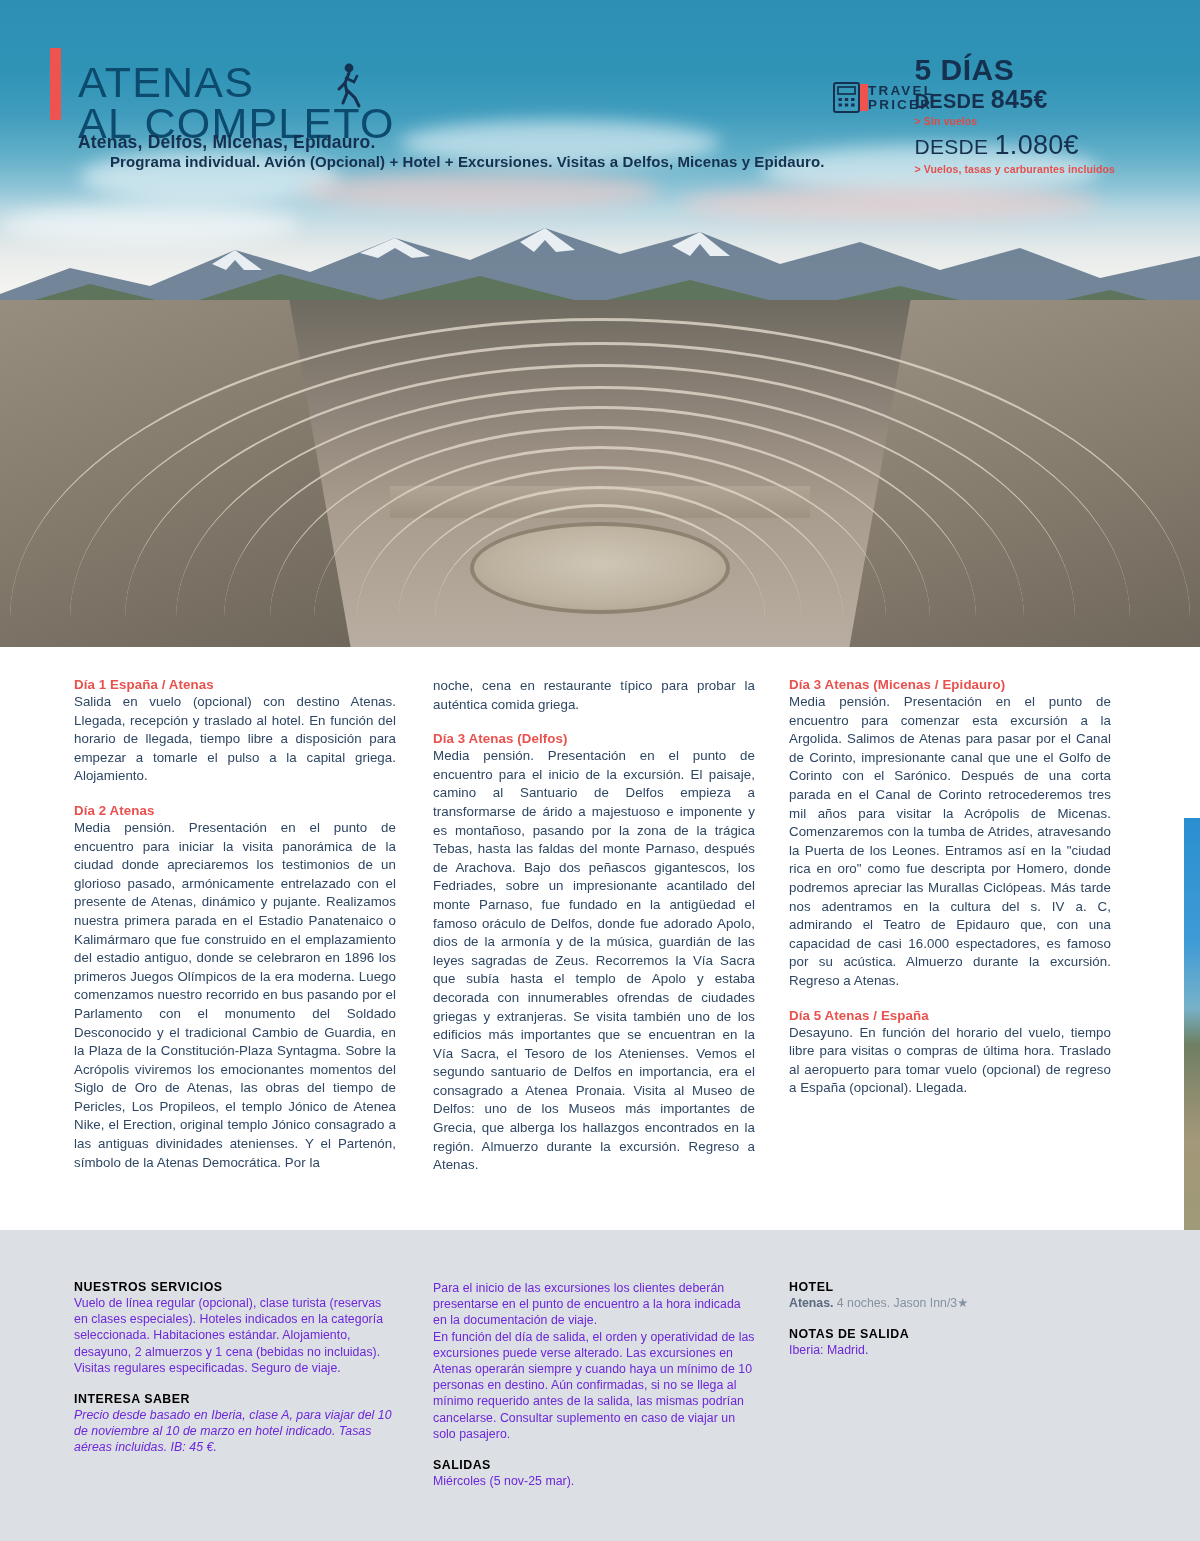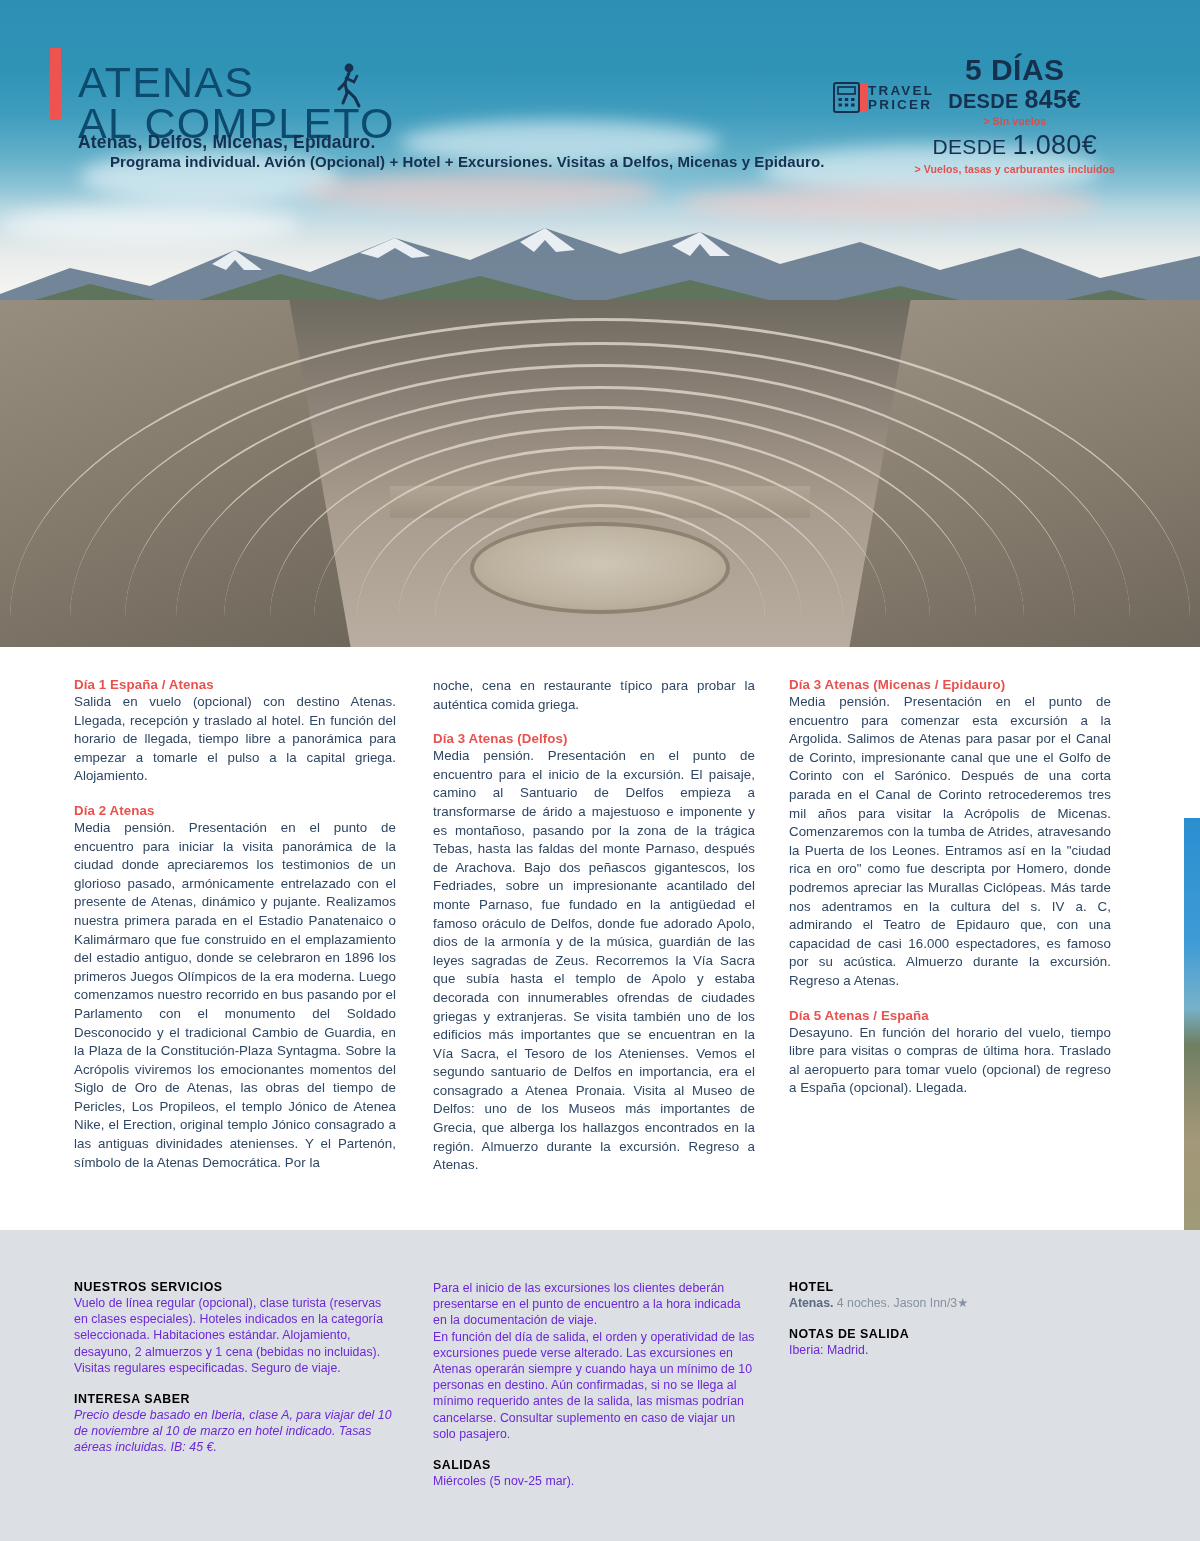--- a/index.html
+++ b/index.html
@@ -182,21 +182,21 @@
     color:#15314f;
     font-size: 13.5px;
     font-weight: bold;
     letter-spacing: 2.2px;
     line-height: 14px;
   }
 
   .price-block {
     position: absolute;
     right: 85px; top: 54px;
-    text-align: center;
+    text-align: left;
     color:#15314f;
   }
   .days {
     font-size: 30px; font-weight: bold; letter-spacing:.5px; line-height:32px;
   }
   .desde1 { font-size: 20px; font-weight: bold; letter-spacing:.3px; line-height: 26px; }
   .desde1 .amt { font-size: 25px; }
   .note-red {
     color:#e8443f; font-size:10.5px; font-weight:bold; line-height:14px;
     letter-spacing:.1px; opacity:.92;
@@ -382,21 +382,21 @@
         <span class="amt">1.080€</span>
       </div>
       <div class="note-red">&gt; Vuelos, tasas y carburantes incluidos</div>
     </div>
   </div>
 
   <div class="itin">
 
     <div class="col c1">
       <div class="day-h">Día 1 España / Atenas</div>
-      <div class="day-p">Salida en vuelo (opcional) con destino Atenas. Llegada, recepción y traslado al hotel. En función del horario de llegada, tiempo libre a panorámica para empezar a tomarle el pulso a la capital griega. Alojamiento.</div>
+      <div class="day-p">Salida en vuelo (opcional) con destino Atenas. Llegada, recepción y traslado al hotel. En función del horario de llegada, tiempo libre a disposición para empezar a tomarle el pulso a la capital griega. Alojamiento.</div>
       <div class="day-h">Día 2 Atenas</div>
       <div class="day-p">Media pensión. Presentación en el punto de encuentro para iniciar la visita panorámica de la ciudad donde apreciaremos los testimonios de un glorioso pasado, armónicamente entrelazado con el presente de Atenas, dinámico y pujante. Realizamos nuestra primera parada en el Estadio Panatenaico o Kalimármaro que fue construido en el emplazamiento del estadio antiguo, donde se celebraron en 1896 los primeros Juegos Olímpicos de la era moderna. Luego comenzamos nuestro recorrido en bus pasando por el Parlamento con el monumento del Soldado Desconocido y el tradicional Cambio de Guardia, en la Plaza de la Constitución-Plaza Syntagma. Sobre la Acrópolis viviremos los emocionantes momentos del Siglo de Oro de Atenas, las obras del tiempo de Pericles, Los Propileos, el templo Jónico de Atenea Nike, el Erection, original templo Jónico consagrado a las antiguas divinidades atenienses. Y el Partenón, símbolo de la Atenas Democrática. Por la</div>
     </div>
 
     <div class="col c2">
       <div class="day-p">noche, cena en restaurante típico para probar la auténtica comida griega.</div>
       <div class="day-h">Día 3 Atenas (Delfos)</div>
       <div class="day-p">Media pensión. Presentación en el punto de encuentro para el inicio de la excursión. El paisaje, camino al Santuario de Delfos empieza a transformarse de árido a majestuoso e imponente y es montañoso, pasando por la zona de la trágica Tebas, hasta las faldas del monte Parnaso, después de Arachova. Bajo dos peñascos gigantescos, los Fedriades, sobre un impresionante acantilado del monte Parnaso, fue fundado en la antigüedad el famoso oráculo de Delfos, donde fue adorado Apolo, dios de la armonía y de la música, guardián de las leyes sagradas de Zeus. Recorremos la Vía Sacra que subía hasta el templo de Apolo y estaba decorada con innumerables ofrendas de ciudades griegas y extranjeras. Se visita también uno de los edificios más importantes que se encuentran en la Vía Sacra, el Tesoro de los Atenienses. Vemos el segundo santuario de Delfos en importancia, era el consagrado a Atenea Pronaia. Visita al Museo de Delfos: uno de los Museos más importantes de Grecia, que alberga los hallazgos encontrados en la región. Almuerzo durante la excursión. Regreso a Atenas.</div>
     </div>
 

